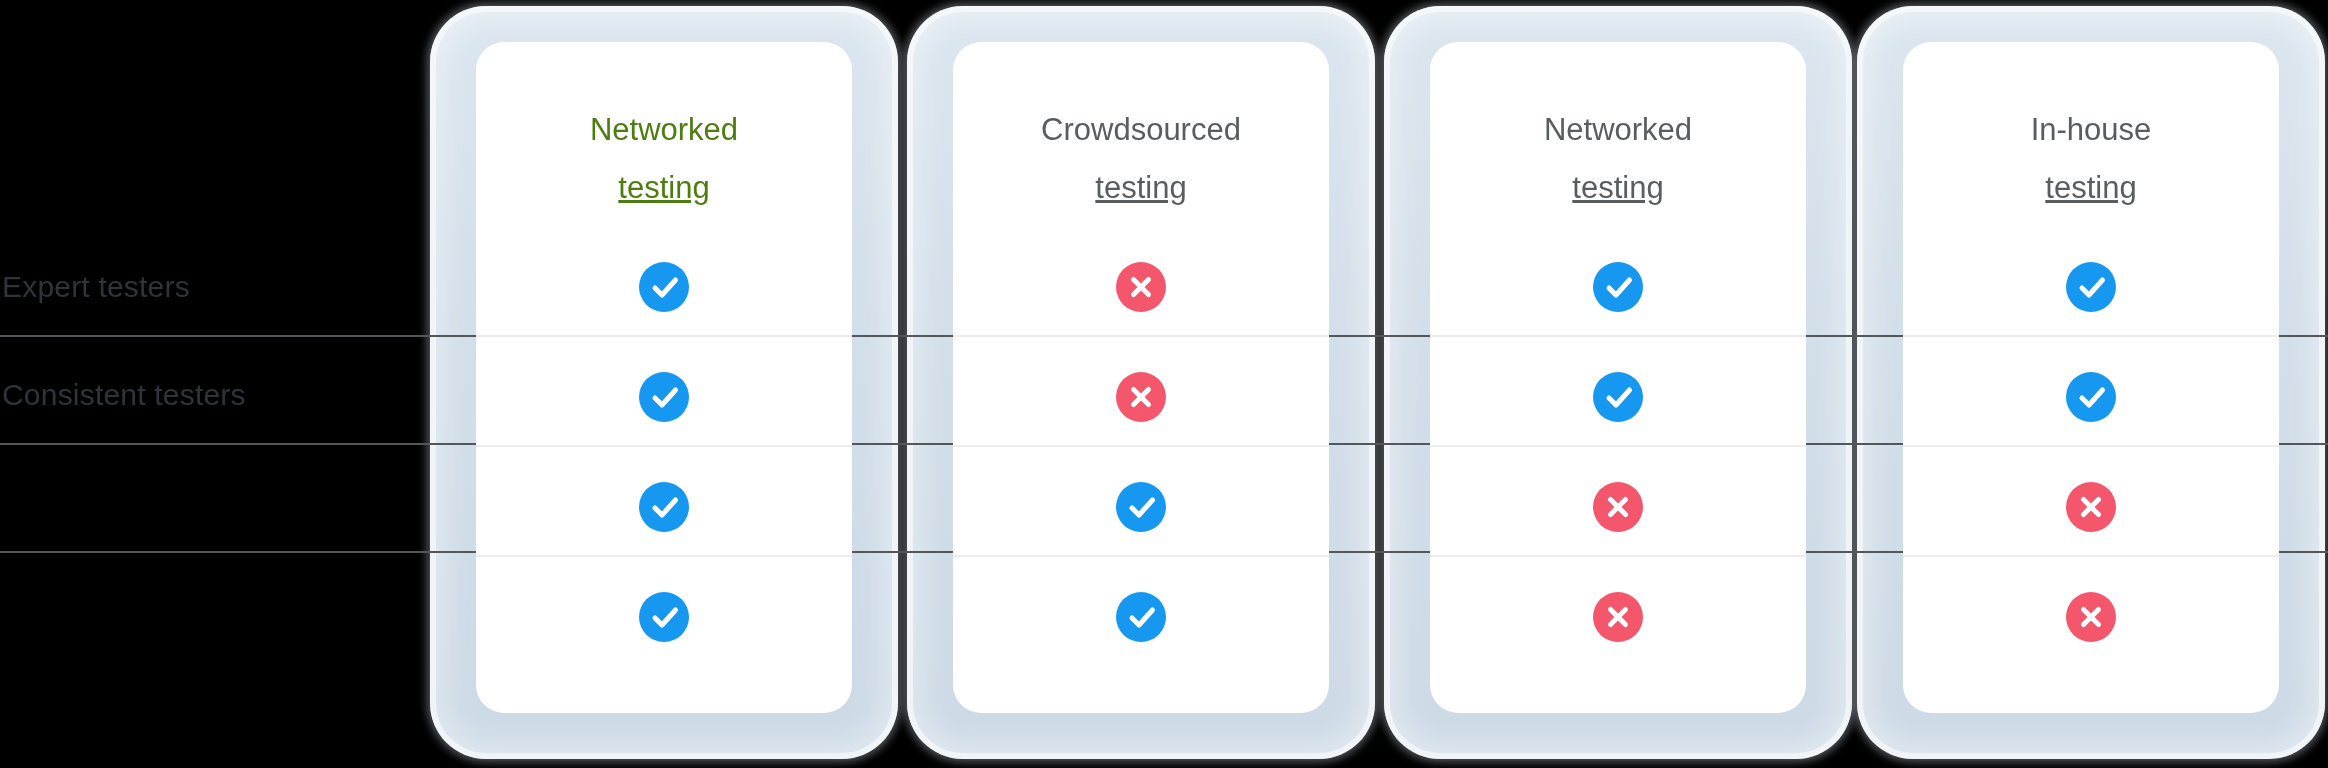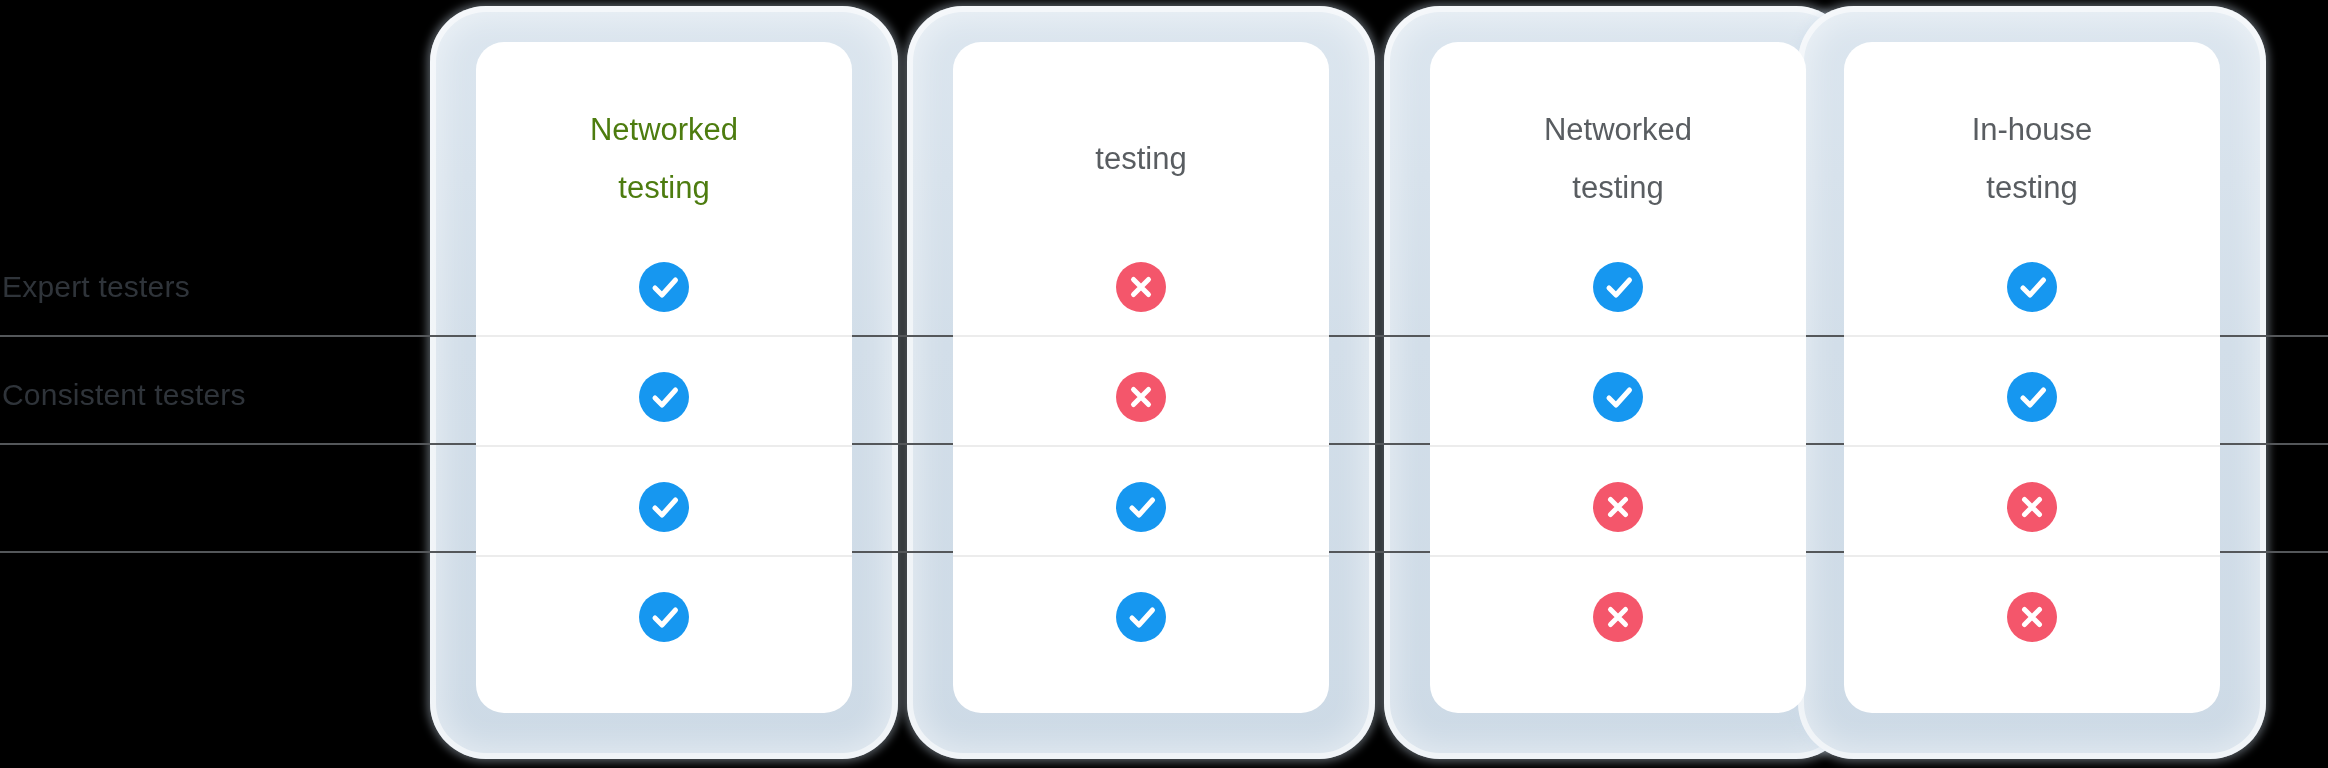--- a/index.html
+++ b/index.html
@@ -68,21 +68,21 @@
     flex-direction: column;
     justify-content: center;
     align-items: center;
     text-align: center;
     font-size: 31px;
     line-height: 42px;
     font-weight: 500;
     color: #595d61;
   }
   .card-title .tl { display: block; margin-top: 48px; }
-  .card-title .tl + .tl { margin-top: 16px; }
+  .card-title .tl + .tl { margin-top: 16px; text-decoration: underline; }
   .card-title.accent { color: #4d7c0f; }
 
   
   .cell {
     height: 108px;
     display: flex;
     align-items: center;
     justify-content: center;
   }
   .cell + .cell { border-top: 2px solid #ececec; }
@@ -148,20 +148,21 @@
             </svg>
           </span>
 
       </div>
     </div>
   </div>
 
   <div class="card" style="left:907px">
     <div class="card-inner">
       <div class="card-title">
+        <span class="tl">Crowdsourced</span>
         <span class="tl">testing</span>
       </div>
       <div class="cell cross">
 
         <span class="badge cross-badge">
             <svg viewBox="0 0 50 50">
               <path d="M17.5 17.5l15 15M32.5 17.5l-15 15" fill="none" stroke="#fff" stroke-width="5" stroke-linecap="round"></path>
             </svg>
           </span>
       </div>
@@ -226,21 +227,21 @@
 
         <span class="badge cross-badge">
             <svg viewBox="0 0 50 50">
               <path d="M17.5 17.5l15 15M32.5 17.5l-15 15" fill="none" stroke="#fff" stroke-width="5" stroke-linecap="round"></path>
             </svg>
           </span>
       </div>
     </div>
   </div>
 
-  <div class="card" style="left:1798px">
+  <div class="card" style="left:1857px">
     <div class="card-inner">
       <div class="card-title">
         <span class="tl">In-house</span>
         <span class="tl">testing</span>
       </div>
       <div class="cell check">
         <span class="badge check-badge">
             <svg viewBox="0 0 50 50">
               <path d="M16 26l7 7 13.5-15" fill="none" stroke="#fff" stroke-width="5" stroke-linecap="round" stroke-linejoin="round"></path>
             </svg>

